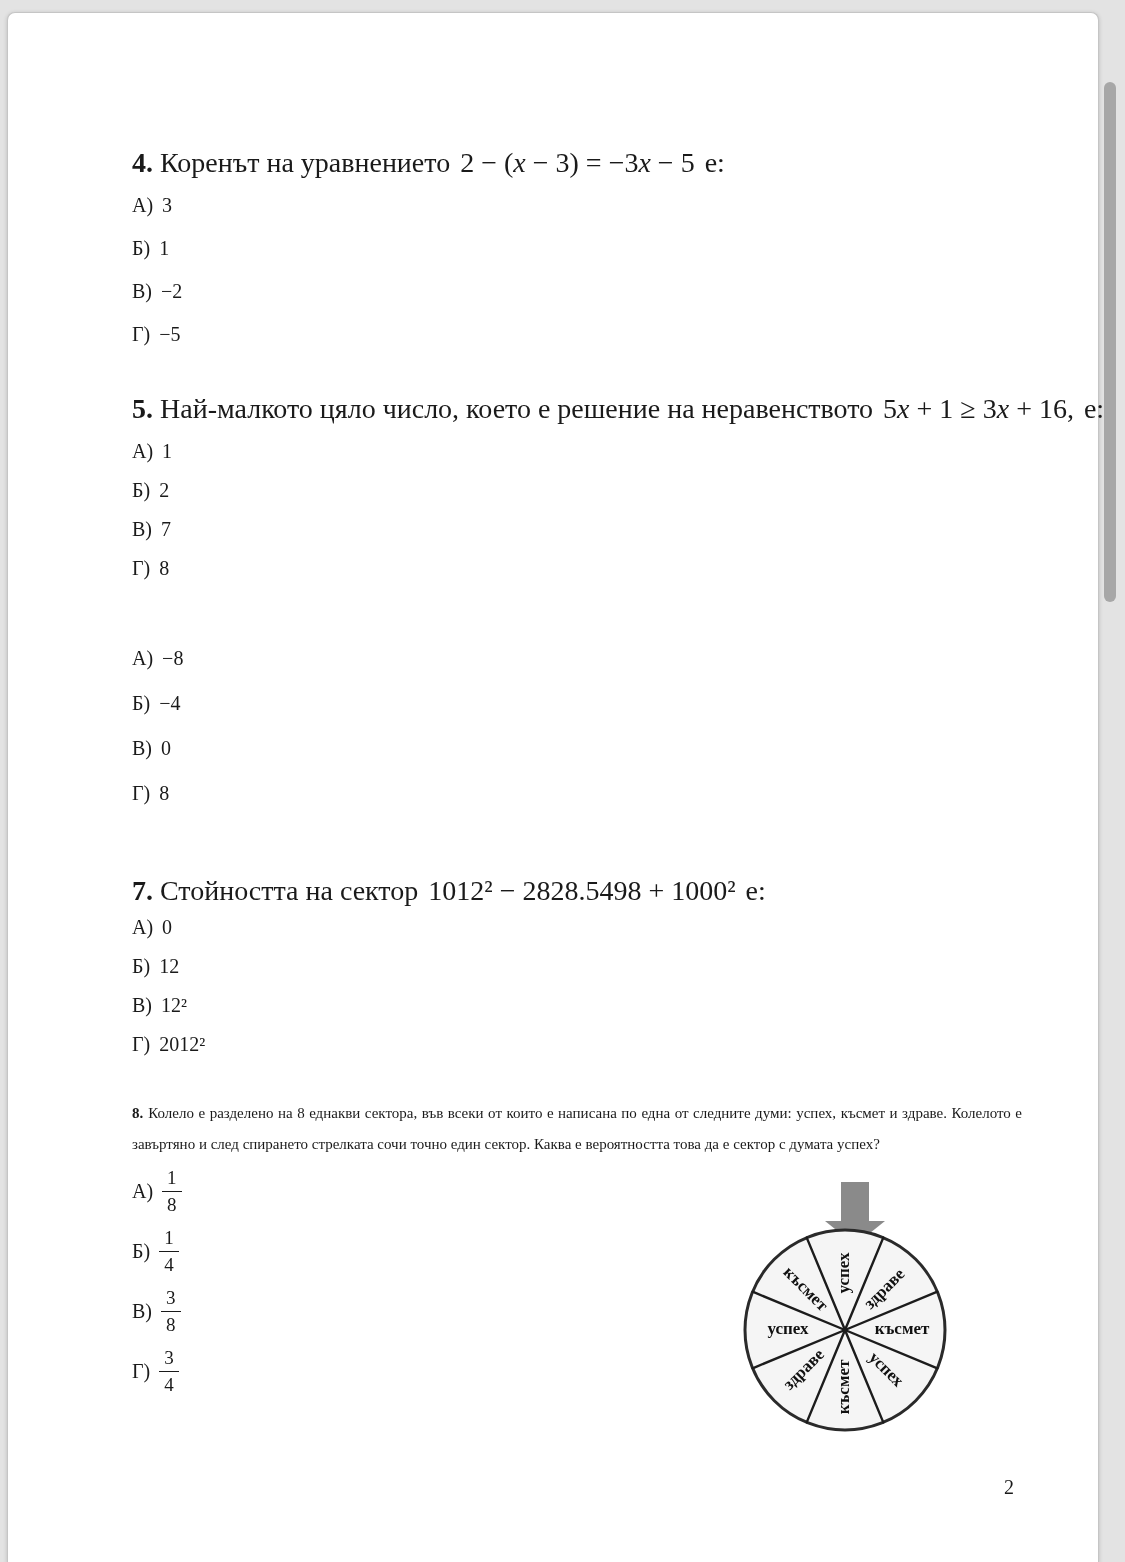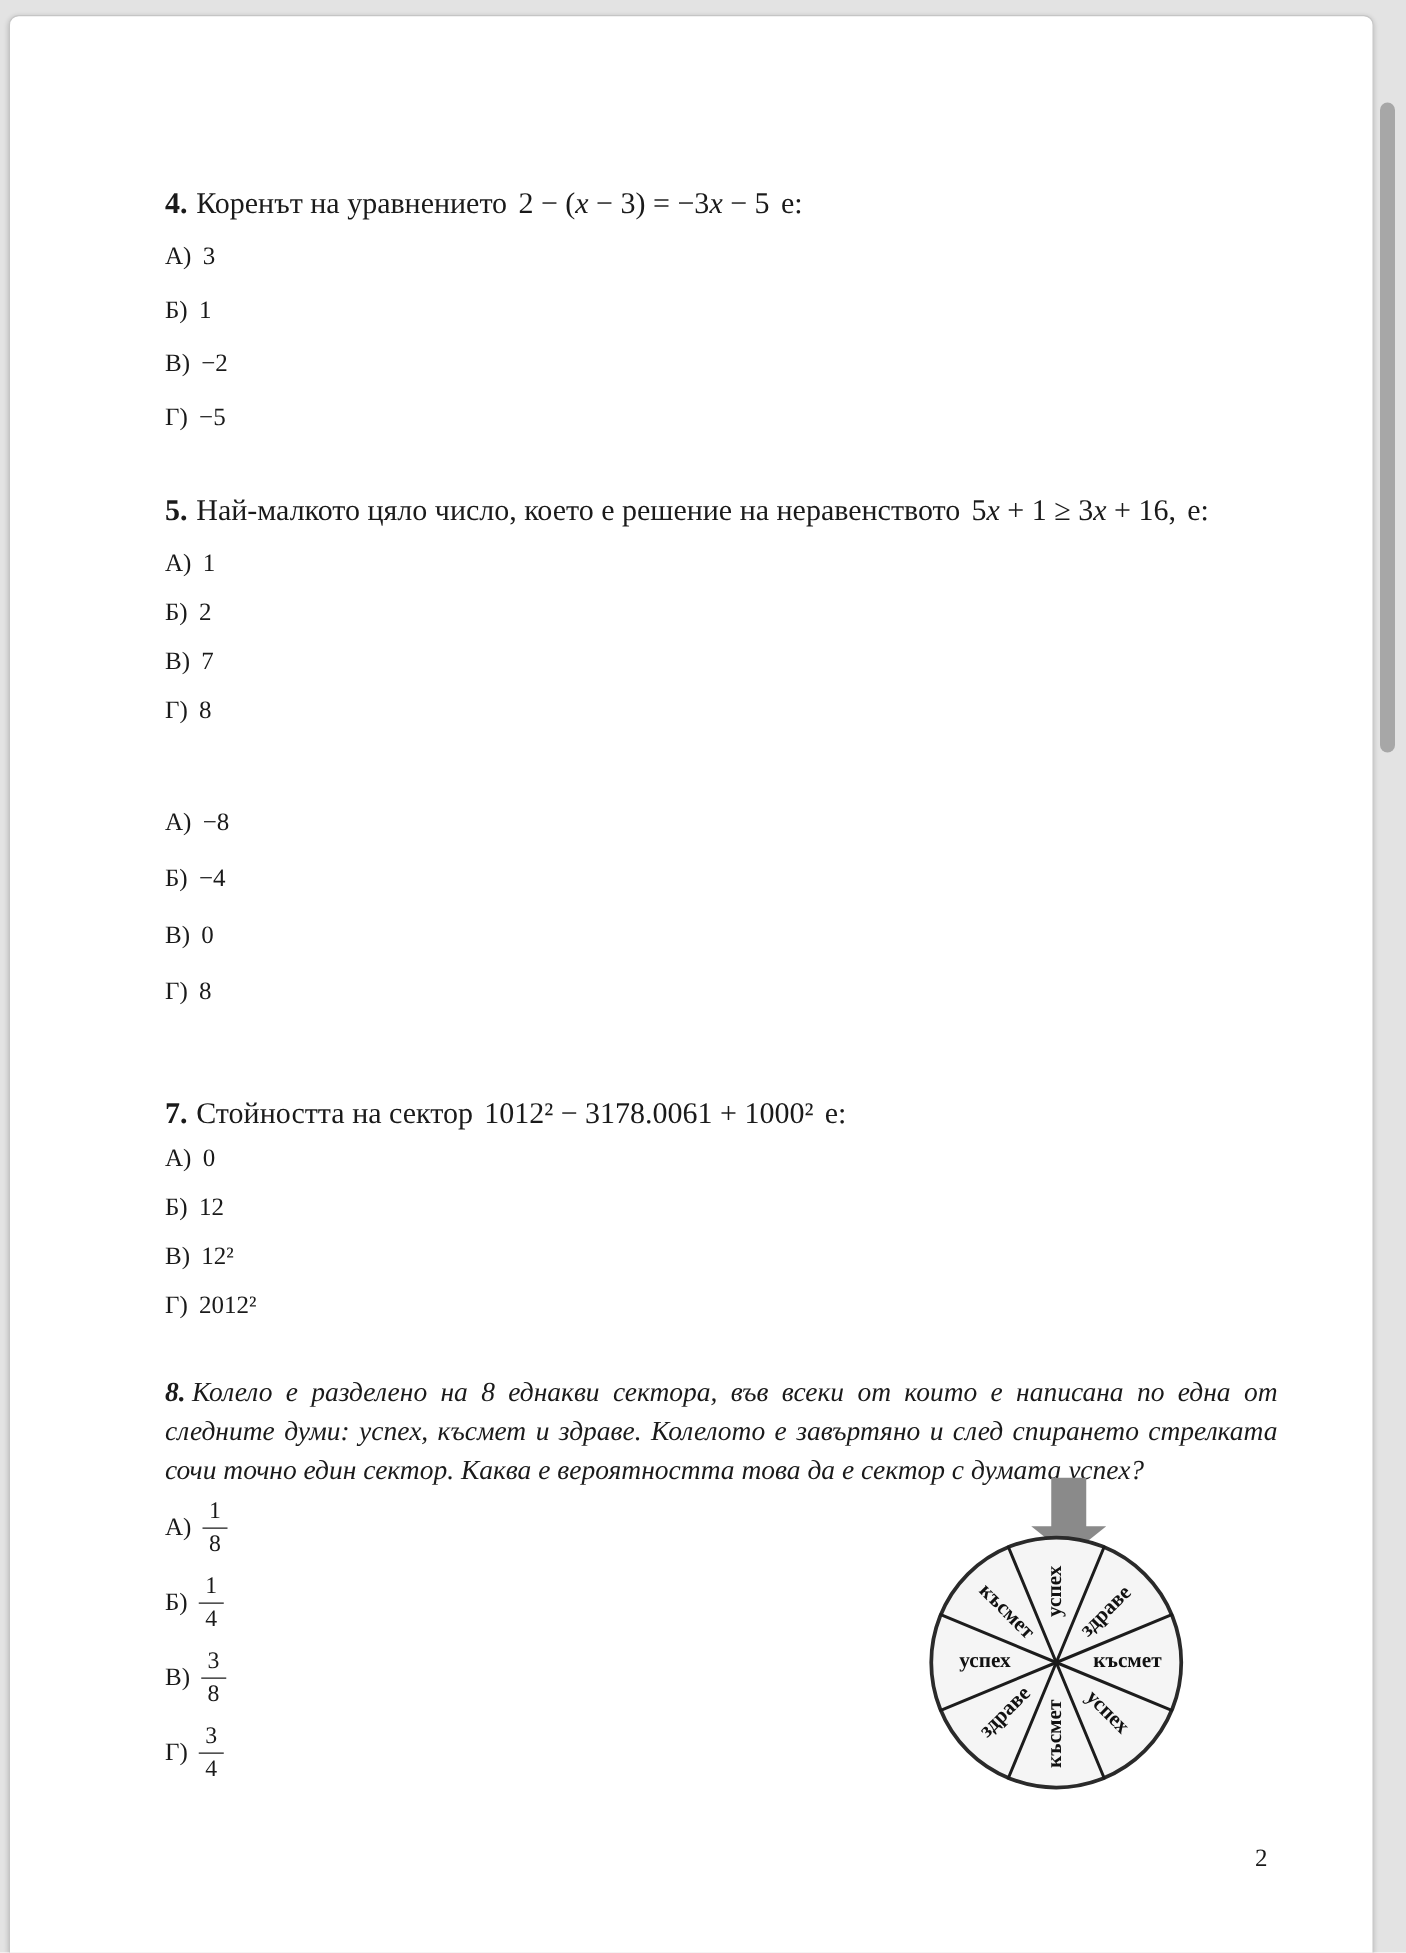--- a/index.html
+++ b/index.html
@@ -22,34 +22,34 @@
     box-shadow: 0 1px 4px rgba(0,0,0,0.18);
   }
   .scrollbar-thumb {
     position: absolute;
     left: 1104px; top: 82px;
     width: 12px; height: 520px;
     background: #a7a7a7;
     border-radius: 6px;
   }
   .question { position: absolute; left: 124px; }
-  .q-header { font-size: 24px; line-height: 30px; white-space: nowrap; }
+  .q-header { font-size: 28px; line-height: 30px; white-space: nowrap; }
   .q-num { font-weight: bold; margin-right: 7px; }
   .math { white-space: nowrap; margin: 0 3px; }
   .math i { font-family: "Liberation Serif", serif; }
   .opts { display: flex; flex-direction: column; }
   .opt { display: flex; align-items: center; font-size: 20px; }
   .opt-label { margin-right: 9px; }
   .q4 .opts { margin-top: 6px; }  .q4 .opt { height: 43px; }
   .q5 .opts { margin-top: 8px; }  .q5 .opt { height: 39px; }
   .q6 .opts { margin-top: 14px; } .q6 .opt { height: 45px; }
   .q7 .opts { margin-top: 2px; }  .q7 .opt { height: 39px; }
   .q-para {
-    font-size: 22px; line-height: 31px;
-    text-align: justify; width: 890px; font-style: italic;
+    font-size: 15px; line-height: 31px;
+    text-align: justify; width: 890px;
   }
   .q-para .q-num { margin-right: 5px; }
   .q8 .opts { margin-top: 2px; row-gap: 2px; }
   .q8 .opt { height: 58px; }
   .fraction {
     display: inline-flex; flex-direction: column;
     text-align: center; font-size: 19px; line-height: 24px;
   }
   .fraction .num { border-bottom: 1.6px solid #1a1a1a; padding: 0 5px 1px; }
   .fraction .den { padding-top: 1px; }
@@ -129,21 +129,21 @@
           <span class="opt-value">0</span>
         </div>
       <div class="opt">
           <span class="opt-label">Г)</span>
           <span class="opt-value">8</span>
         </div>
     </div>
   </div>
 
   <div class="question q7" style="top:863px">
-    <div class="q-header"><b class="q-num">7.</b><span>Стойността на сектор</span> <span class="math">1012² − 3178.0061 + 1000²</span> <span>е:</span></div>
+    <div class="q-header"><b class="q-num">7.</b><span>Стойността на сектор</span> <span class="math">1012² − 2828.5498 + 1000²</span> <span>е:</span></div>
     <div class="opts">
       <div class="opt">
           <span class="opt-label">А)</span>
           <span class="opt-value">0</span>
         </div>
       <div class="opt">
           <span class="opt-label">Б)</span>
           <span class="opt-value">12</span>
         </div>
       <div class="opt">

